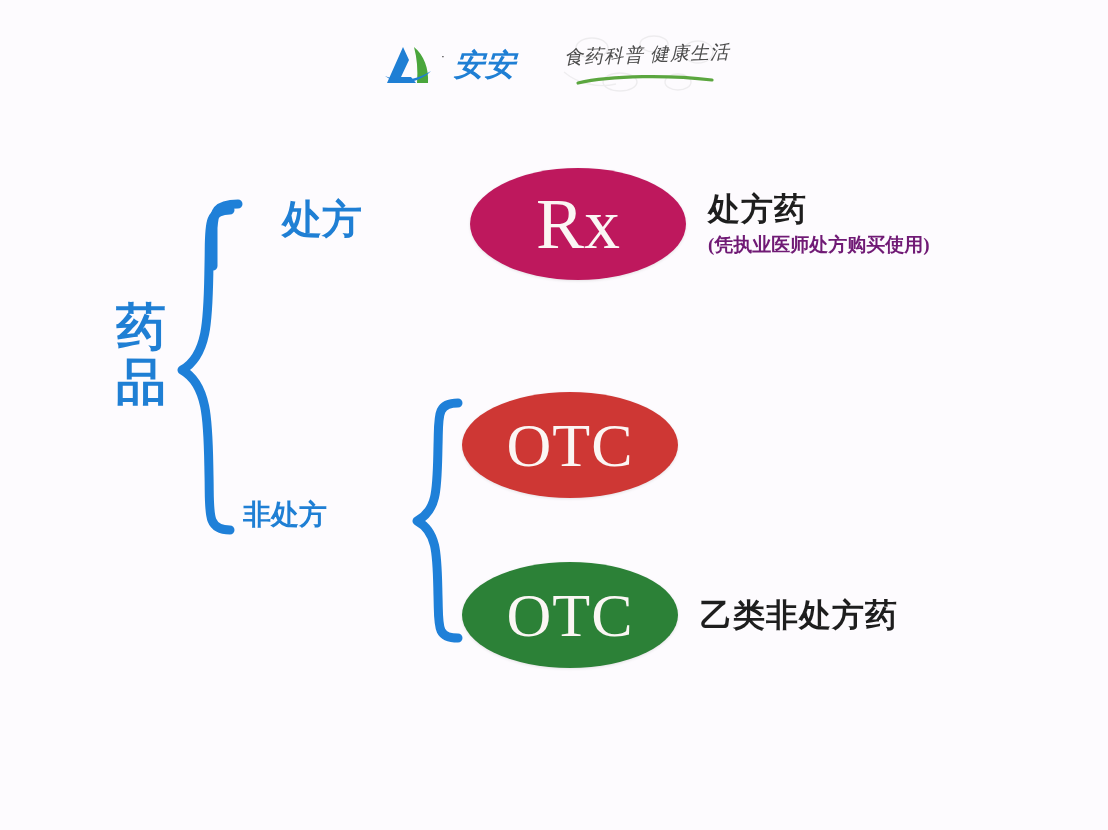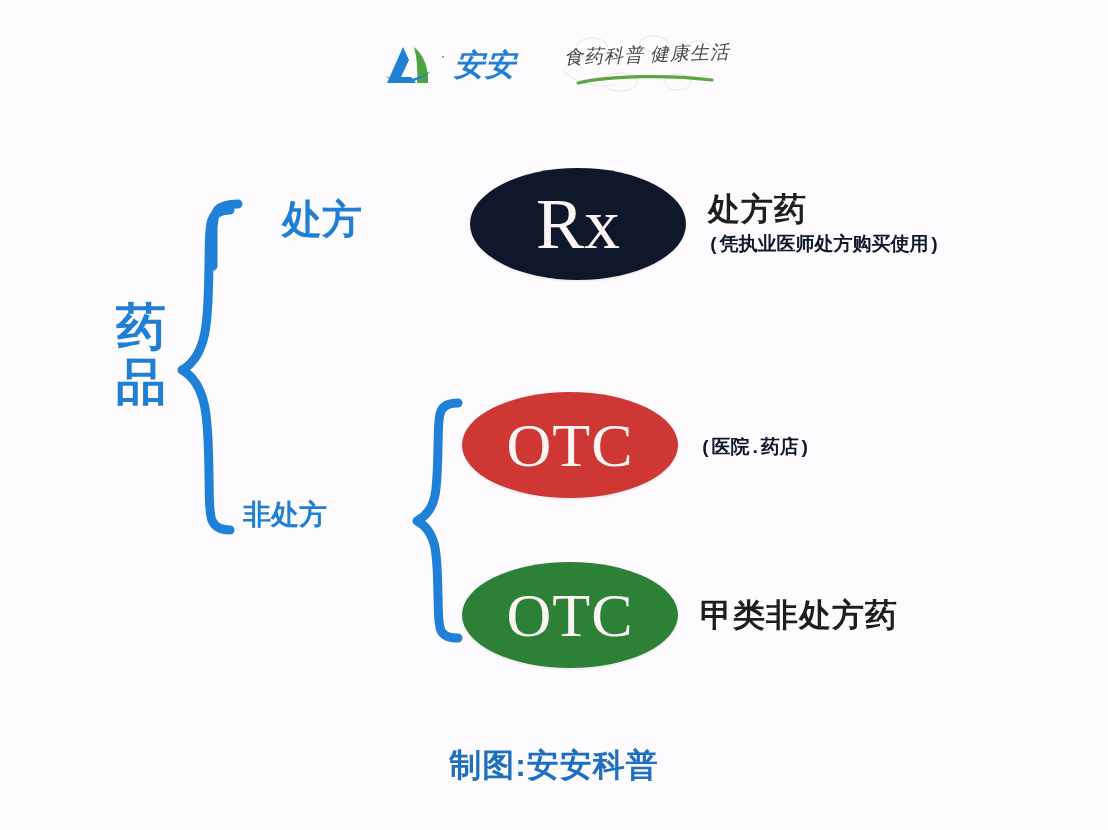--- a/index.html
+++ b/index.html
@@ -147,21 +147,21 @@
   .row-otc-b { left: 462px; top: 562px; }
 
   .pill {
     position: relative;
     border-radius: 50%;
     display: flex;
     align-items: center;
     justify-content: center;
     box-shadow: 0 1px 3px rgba(0,0,0,0.10);
   }
-  .pill-rx    { width: 216px; height: 112px; background: #0f172a; text-align: center; }
+  .pill-rx    { width: 216px; height: 112px; background: #be185d; text-align: center; }
   .pill-otc-a { width: 216px; height: 106px; background: #ce3734; }
   .pill-otc-b { width: 216px; height: 106px; background: #2c8137; }
 
   .pill-text {
     font-family: "Liberation Serif", serif;
     color: #fbf6f4;
     line-height: 1;
     letter-spacing: 1px;
     user-select: none;
   }
@@ -179,24 +179,24 @@
     font-family: "Liberation Sans", sans-serif;
     font-size: 32px;
     font-weight: bold;
     color: #1e1e1e;
     line-height: 1.15;
     white-space: nowrap;
     letter-spacing: 1px;
   }
   .desc-sub {
     margin-top: 6px;
-    font-family: Liberation Mono, monospace;
+    font-family: Liberation Serif, serif;
     font-size: 19px;
     font-weight: bold;
-    color: #0f172a;
+    color: #701a75;
     line-height: 1.2;
     white-space: nowrap;
     letter-spacing: 0px;
   }
 
   
   .credit {
     position: absolute;
     left: 0;
     top: 744px;
@@ -277,28 +277,26 @@
       <div class="desc-title">处方药</div>
       <div class="desc-sub">(凭执业医师处方购买使用)</div>
     </div>
   </div>
 
   <div class="row row-otc-a">
     <div class="pill pill-otc-a">
       <span class="pill-text">OTC</span>
     </div>
     <div class="row-desc">
-      <div class="desc-sub">(医院.药店)</div>
     </div>
   </div>
 
   <div class="row row-otc-b">
     <div class="pill pill-otc-b">
       <span class="pill-text">OTC</span>
     </div>
     <div class="row-desc">
-      <div class="desc-title">甲类非处方药</div>
-    </div>
-  </div>
-
-  <div class="credit">制图:安安科普</div>
+      <div class="desc-title">乙类非处方药</div>
+    </div>
+  </div>
+
 
 </div>
 
 </body></html>

